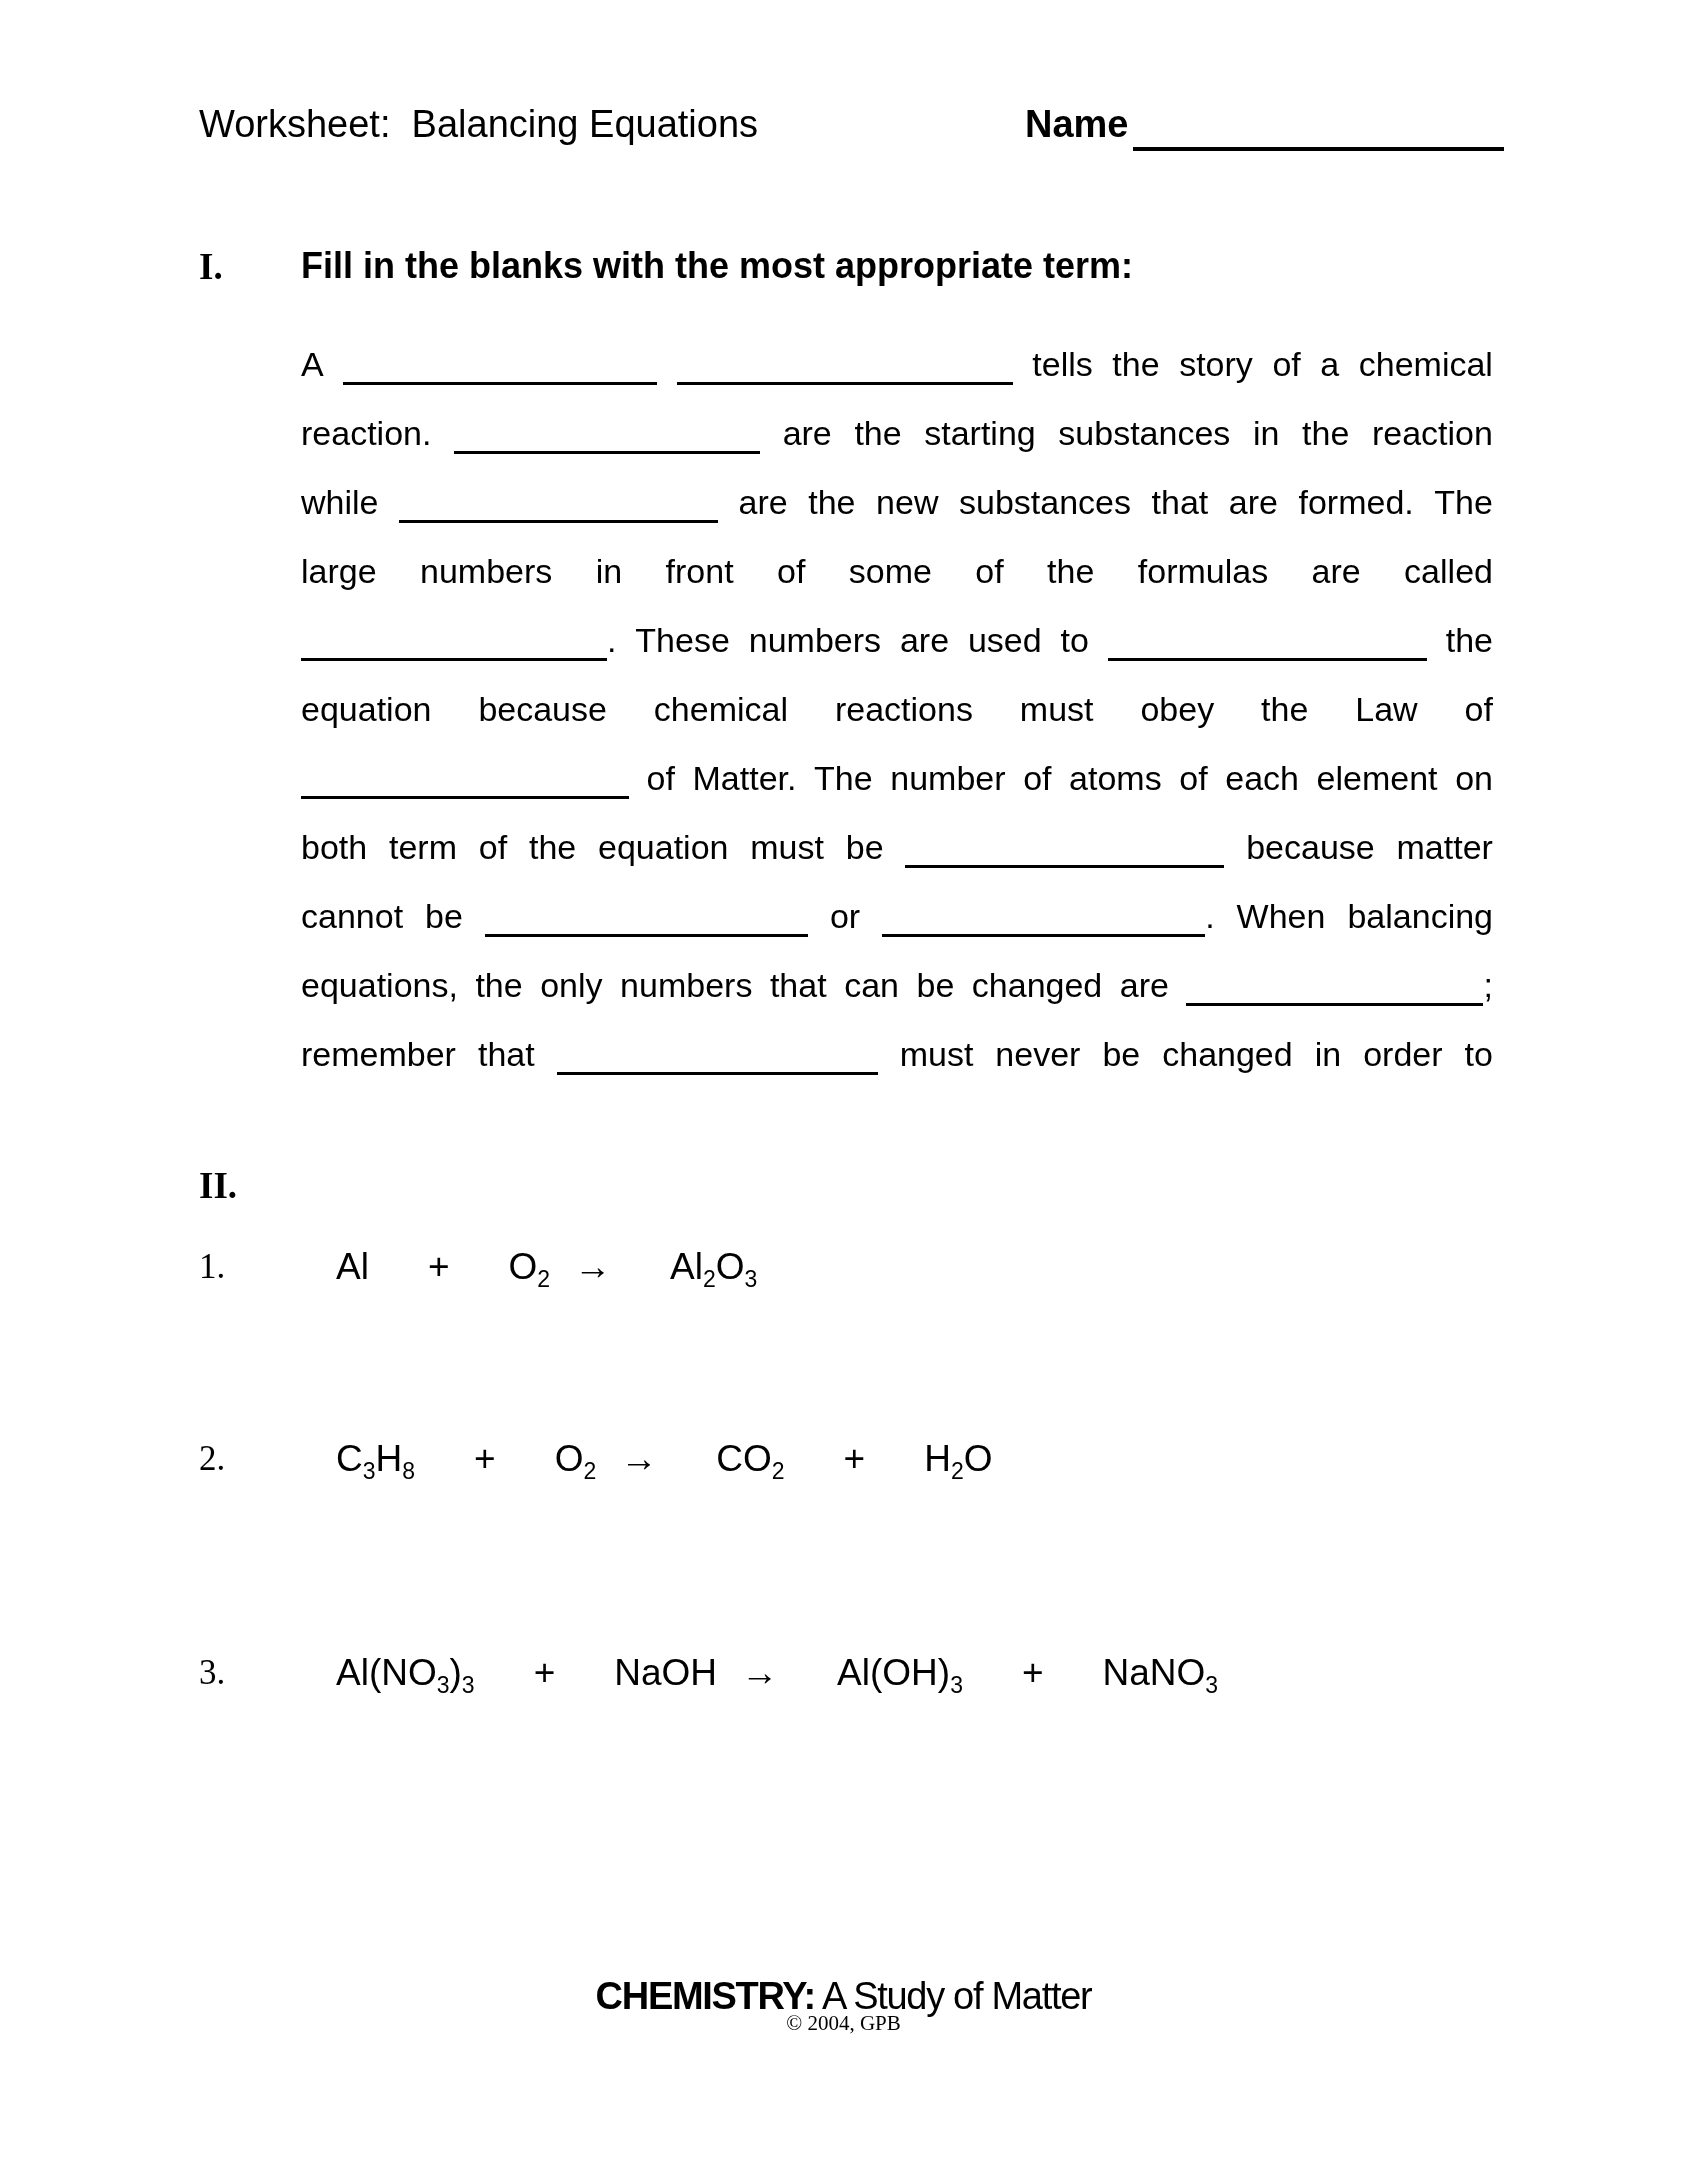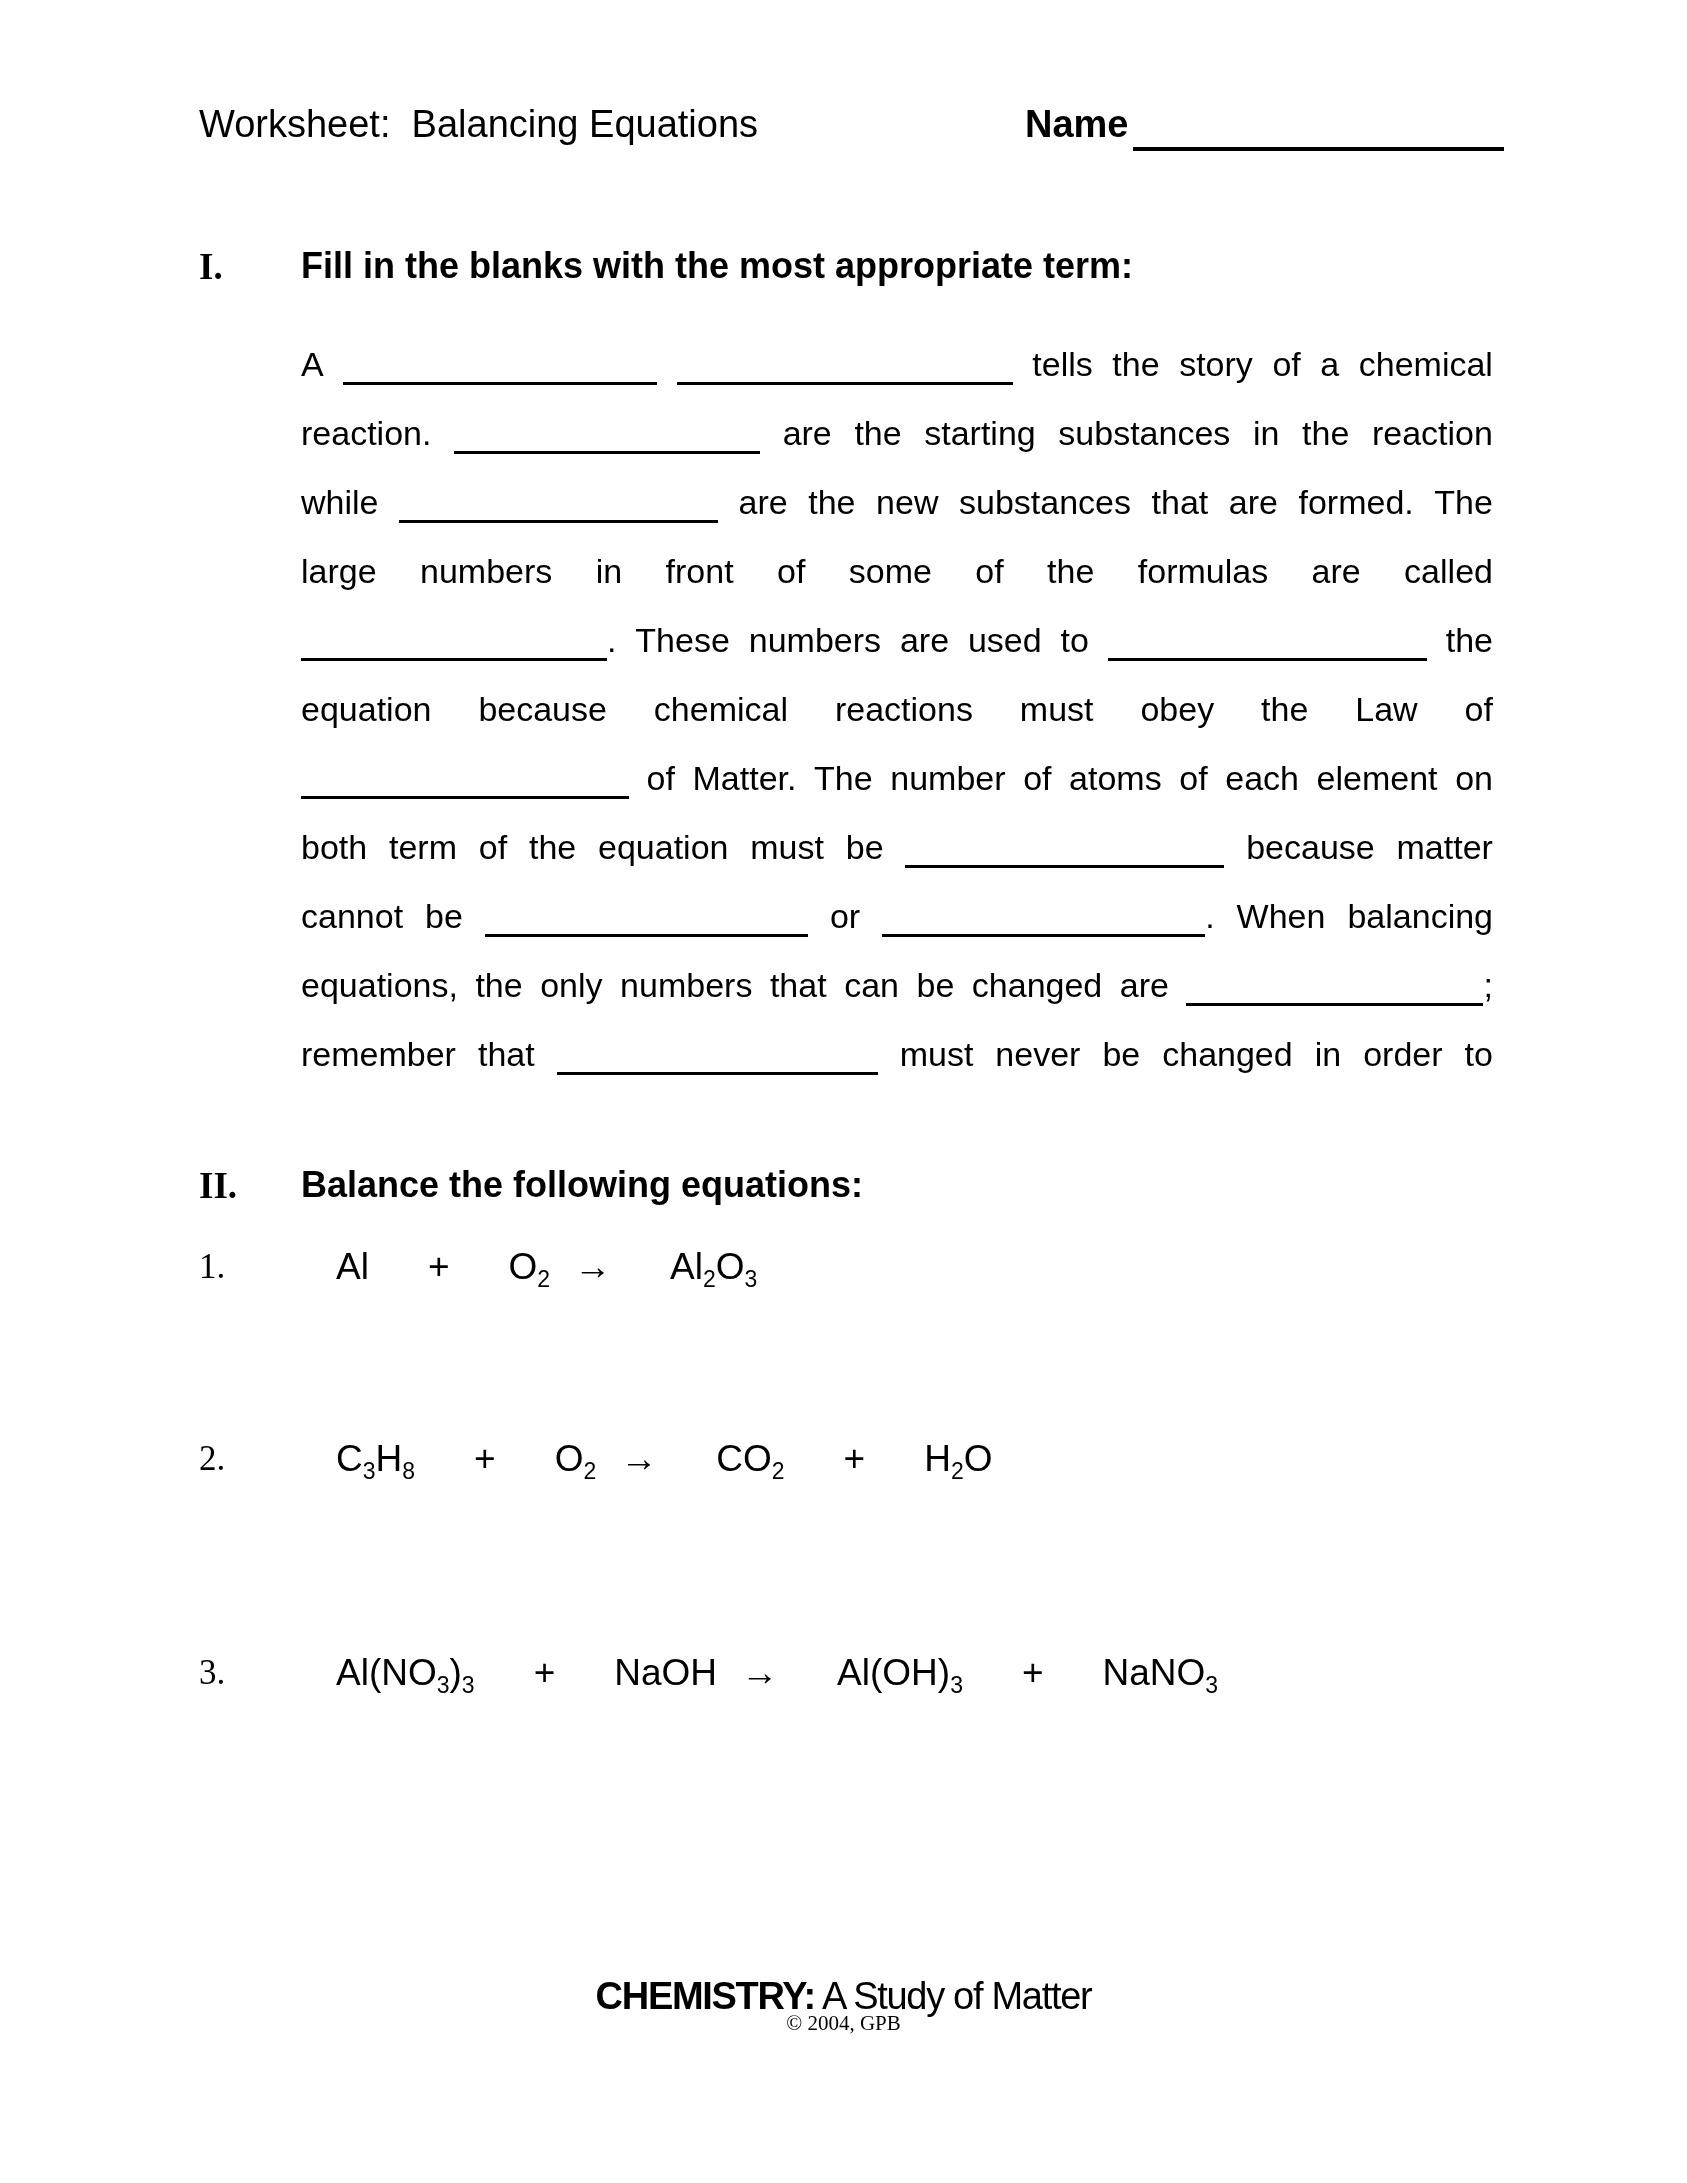--- a/index.html
+++ b/index.html
@@ -244,21 +244,20 @@
         <span class="word">never</span>
         <span class="word">be</span>
         <span class="word">changed</span>
         <span class="word">in</span>
         <span class="word">order</span>
         <span class="word">to</span>
       </div>
     </div>
 
   <span class="numeral sec2-pos">II.</span>
-  <span class="sec-heading sec2-pos">Balance the following equations:</span>
 
   <div class="equation eq-1">
     <span class="eq-num">1.</span>
     <div class="eq-tokens">
         <span class="tok tok-formula">Al</span>
         <span class="tok tok-op">+</span>
         <span class="tok tok-formula">O<sub>2</sub></span>
         <span class="tok tok-arrow">→</span>
         <span class="tok tok-formula">Al<sub>2</sub>O<sub>3</sub></span>
       </div>

